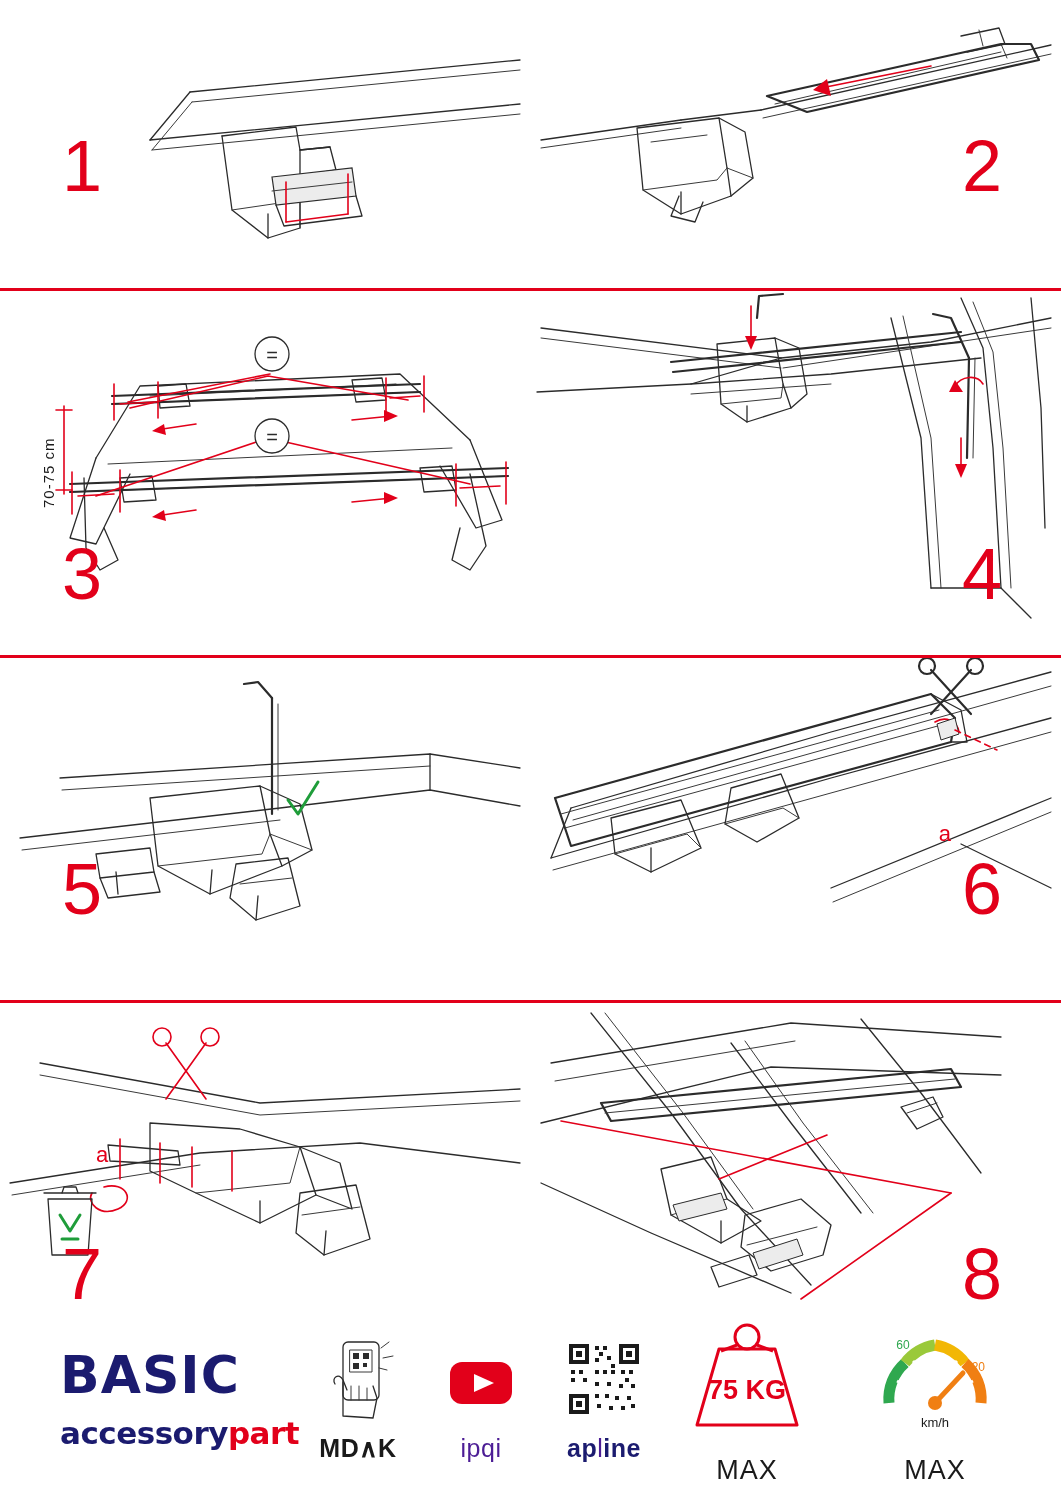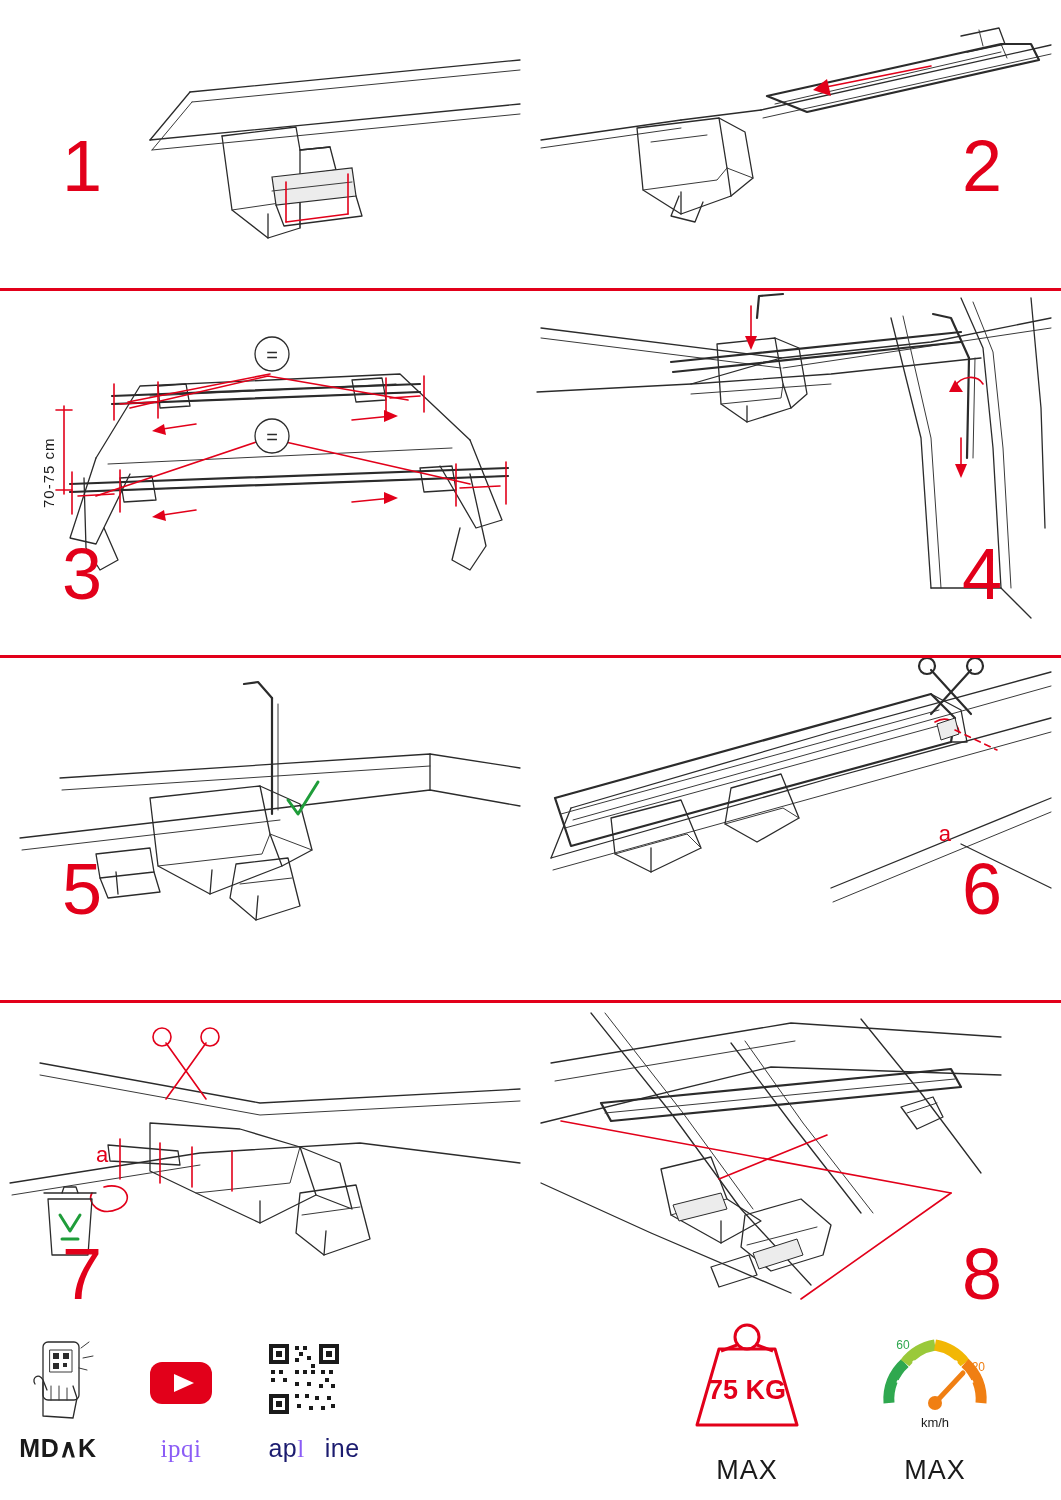--- a/index.html
+++ b/index.html
@@ -78,22 +78,22 @@
     letter-spacing:-0.5px;
     margin-top:14px;
   }
   .brand-sub .a1{color:#1b1b6f;font-weight:bold;}
   .brand-sub .a2{color:#e2001a;font-weight:bold;}
 
   .logos{flex:0 0 auto;display:flex;align-items:flex-start;gap:27px;padding-left:10px;}
   .logo-item{display:flex;flex-direction:column;align-items:center;gap:10px;width:96px;}
   .logo-cap{font-size:25px;letter-spacing:0.5px;}
   .logo-cap .dk{color:#1a1a1a;font-weight:bold;}
-  .logo-cap .rd{color:#8b5cf6;font-family:Liberation Serif, serif;}
-  .logo-cap .bl{color:#1b1b6f;font-weight:normal;margin-left:20px;}
+  .logo-cap .rd{color:#4c1d95;}
+  .logo-cap .bl{color:#1b1b6f;font-weight:bold;}
 
   .limits{margin-left:auto;display:flex;gap:56px;padding-right:60px;}
   .limit{display:flex;flex-direction:column;align-items:center;}
   .limit-cap{font-size:27px;letter-spacing:1px;margin-top:20px;color:#1a1a1a;}
   .kgtext{font-size:27px;fill:#e2001a;font-family:"Liberation Sans", sans-serif;font-weight:bold;}
   .kmh{font-size:13px;fill:#1a1a1a;}
   .gspeed{font-size:12px;}
 </style>
 </head>
 <body>
@@ -413,20 +413,24 @@
           <path class="red" d="M188 176 L296 132"></path>
         </svg>
         <div class="stepnum n8">8</div>
       </div>
 
     </div>
   </div>
 
   <div class="footer">
 
+    <div class="brandblock">
+      <div class="brand-basic">BASIC</div>
+      <div class="brand-sub"><span class="a1">accessory</span><span class="a2">part</span></div>
+    </div>
 
     <div class="logos">
 
       <div class="logo-item">
         <svg width="82" height="86" viewBox="0 0 82 86">
           <rect x="26" y="4" width="36" height="58" rx="5" class="ln"></rect>
           <rect x="33" y="12" width="22" height="22" class="ln-thin"></rect>
           <rect x="36" y="15" width="6" height="6" fill="#2b2b2b"></rect>
           <rect x="46" y="15" width="6" height="6" fill="#2b2b2b"></rect>
           <rect x="36" y="25" width="6" height="6" fill="#2b2b2b"></rect>

